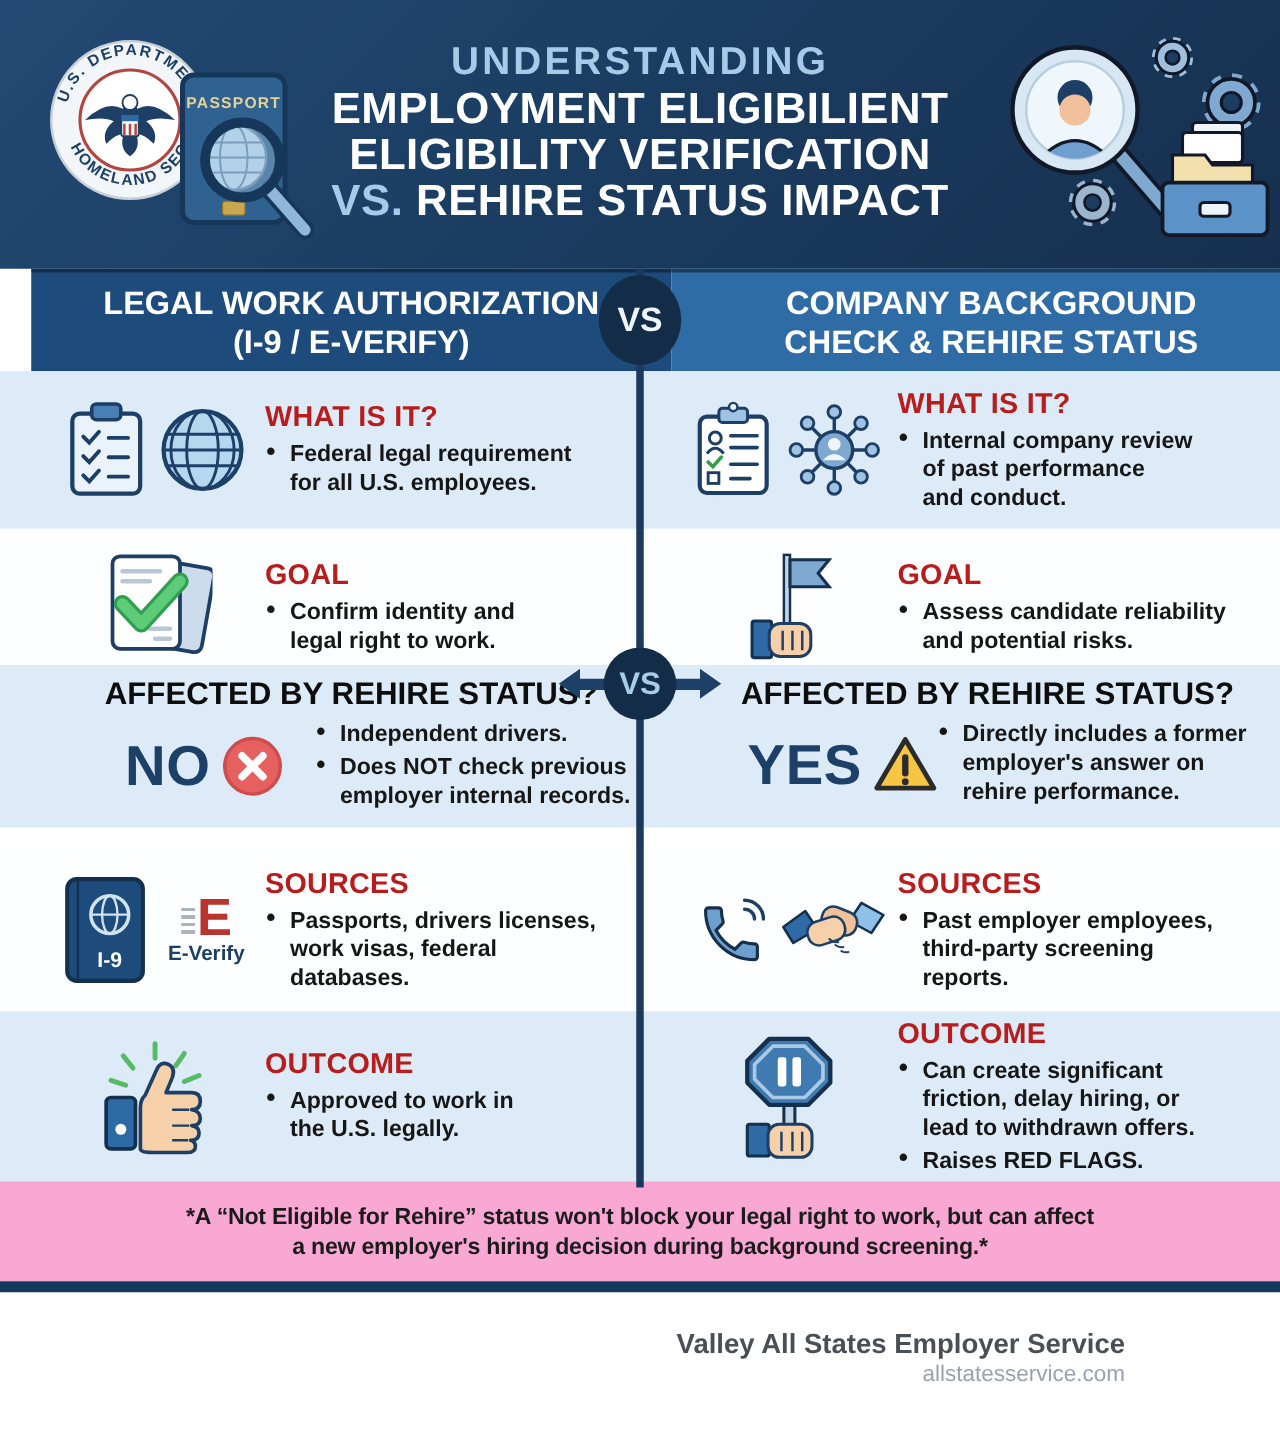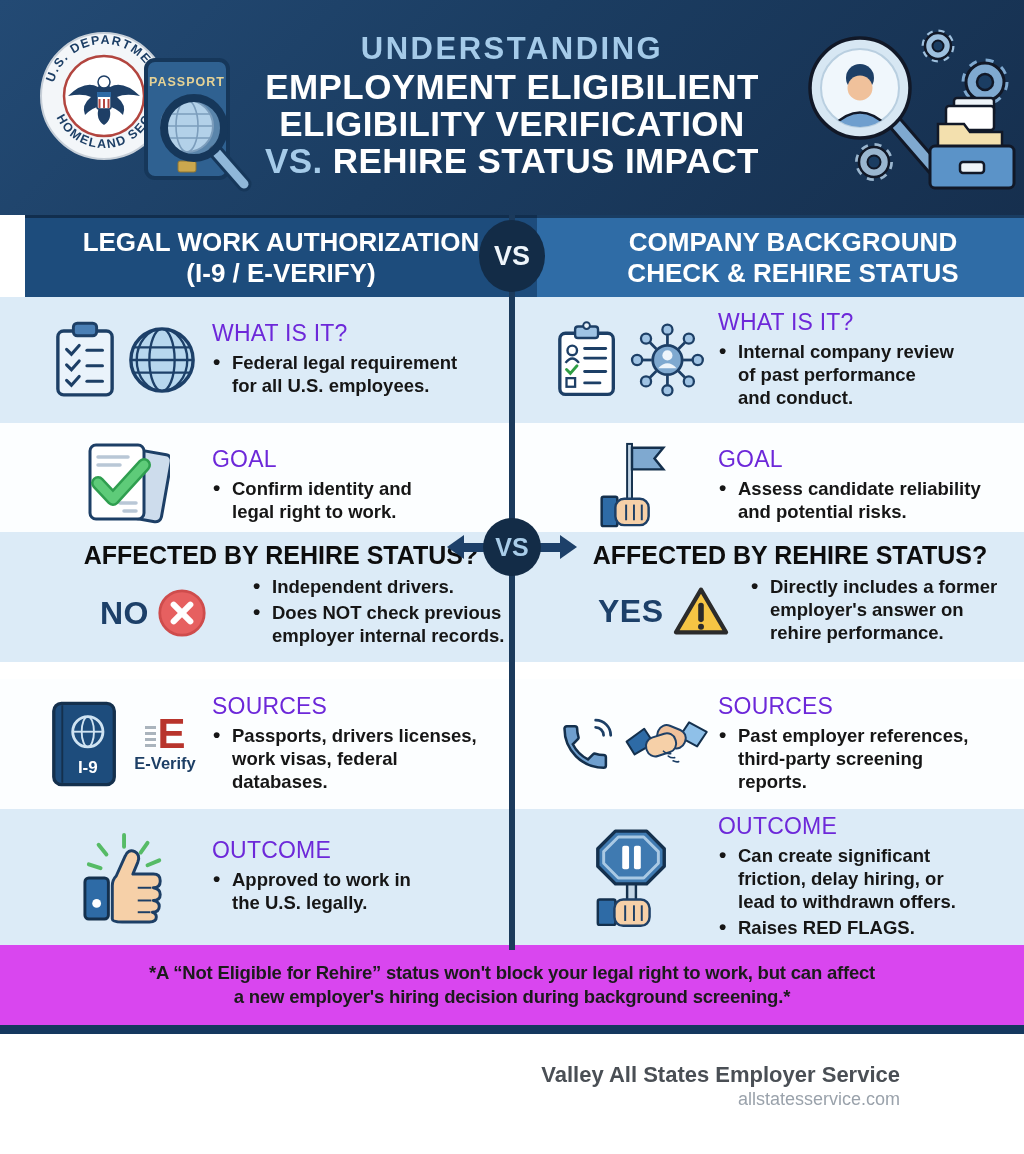--- a/index.html
+++ b/index.html
@@ -35,34 +35,34 @@
   .r1{top:297px;height:126px;background:#dcebf7;}
   .r2{top:423px;height:126px;background:#fcfeff;}
   .r3{top:532px;height:130px;background:#dcebf7;}
   .r4{top:679px;height:130px;background:#fcfeff;}
   .r5{top:809px;height:136px;background:#dcebf7;}
   .half{width:512px;height:100%;position:relative;display:flex;align-items:center;box-sizing:border-box;}
   .half.lh{padding-left:50px;}
   .half.rh{padding-left:44px;}
   .iconbox{width:152px;display:flex;align-items:center;justify-content:center;gap:10px;flex:0 0 auto;}
   .text{margin-left:10px;}
-  .sec-title{margin:0 0 4px;font-size:23px;font-weight:400;color:#6d28d9;letter-spacing:.2px;}
+  .sec-title{margin:0 0 4px;font-size:23px;font-weight:700;color:#b91c1c;letter-spacing:.2px;}
   ul.bullets{margin:0;padding:0;list-style:none;}
   .bullets li{position:relative;padding-left:20px;font-size:18.5px;line-height:23px;
     font-weight:700;color:#161616;white-space:pre-line;margin-bottom:3px;}
   .bullets li::before{content:"•";position:absolute;left:1px;top:-1px;font-size:21px;}
 
   
   .r3 .half{flex-direction:column;align-items:stretch;padding-top:7px;}
   .aff-title{text-align:center;font-size:25px;font-weight:800;color:#0d0d0d;margin:2px 0 5px;}
   .aff-body{display:flex;align-items:center;}
   .half.lh .aff-body{padding-left:50px;}
   .half.rh .aff-body{padding-left:42px;}
   .verdict-box{width:152px;display:flex;align-items:center;justify-content:flex-start;gap:8px;flex:0 0 auto;}
-  .verdict{font-size:32px;font-weight:800;color:#1d4069;letter-spacing:.5px;line-height:1;}
+  .verdict{font-size:45px;font-weight:800;color:#1d4069;letter-spacing:.5px;line-height:1;}
 
   
   .everify{display:flex;flex-direction:column;align-items:center;width:76px;}
   .ev-top{display:flex;align-items:flex-end;gap:2px;}
   .ev-stripes{width:11px;height:22px;margin-bottom:5px;
     background:repeating-linear-gradient(#aab4bd 0 3px,#ffffff 3px 6px);}
   .ev-E{font-size:42px;font-weight:800;color:#b8342c;line-height:38px;}
   .ev-word{font-size:16.5px;font-weight:800;color:#1d3f66;margin-top:1px;}
 
   
@@ -70,21 +70,21 @@
   .vs-bar{position:absolute;left:14px;top:26px;width:102px;height:9px;background:#1d4069;}
   .vs-head-l,.vs-head-r{position:absolute;top:18px;width:0;height:0;
     border-top:12px solid transparent;border-bottom:12px solid transparent;}
   .vs-head-l{left:0;border-right:17px solid #1d4069;}
   .vs-head-r{right:0;border-left:17px solid #1d4069;}
   .vs-mid-circle{position:absolute;left:36px;top:1px;width:58px;height:58px;border-radius:50%;
     background:#132c47;color:#a9cde9;font-weight:800;font-size:25px;
     display:flex;align-items:center;justify-content:center;}
 
   
-  .footnote{position:absolute;top:945px;left:0;width:1024px;height:80px;background:#d946ef;
+  .footnote{position:absolute;top:945px;left:0;width:1024px;height:80px;background:#f9a8d4;
     display:flex;align-items:center;justify-content:center;text-align:center;
     font-size:18.5px;line-height:24px;font-weight:700;color:#1b1b1b;white-space:pre-line;letter-spacing:-.2px;}
   .navybar{position:absolute;top:1025px;left:0;width:1024px;height:9px;background:#15385f;}
   .footer{position:absolute;top:1034px;left:0;width:1024px;height:120px;background:#fff;}
   .footer-brand{position:absolute;top:28px;right:124px;text-align:right;margin-left:28px;}
   .brand{font-size:22px;font-weight:700;color:#4a4f55;line-height:26px;}
   .domain{font-size:18px;font-weight:400;color:#9aa2ab;line-height:23px;}
 </style>
 </head>
 <body>
@@ -431,21 +431,21 @@
           <g stroke="#1d3f66" stroke-width="2" fill="none" stroke-linecap="round">
             <path d="M48 42 q4 4 9 3"></path>
               <path d="M54 48 q4 3 8 2"></path>
               <path d="M60 54 q4 2 7 1"></path>
           </g>
         </svg>
       </div>
       <div class="text">
         <h3 class="sec-title">SOURCES</h3>
         <ul class="bullets">
-          <li>Past employer references,
+          <li>Past employer employees,
 third-party screening
 reports.</li>
         </ul>
       </div>
     </div>
   </section>
 
   <section class="row r5">
     <div class="half lh">
       <div class="iconbox">

